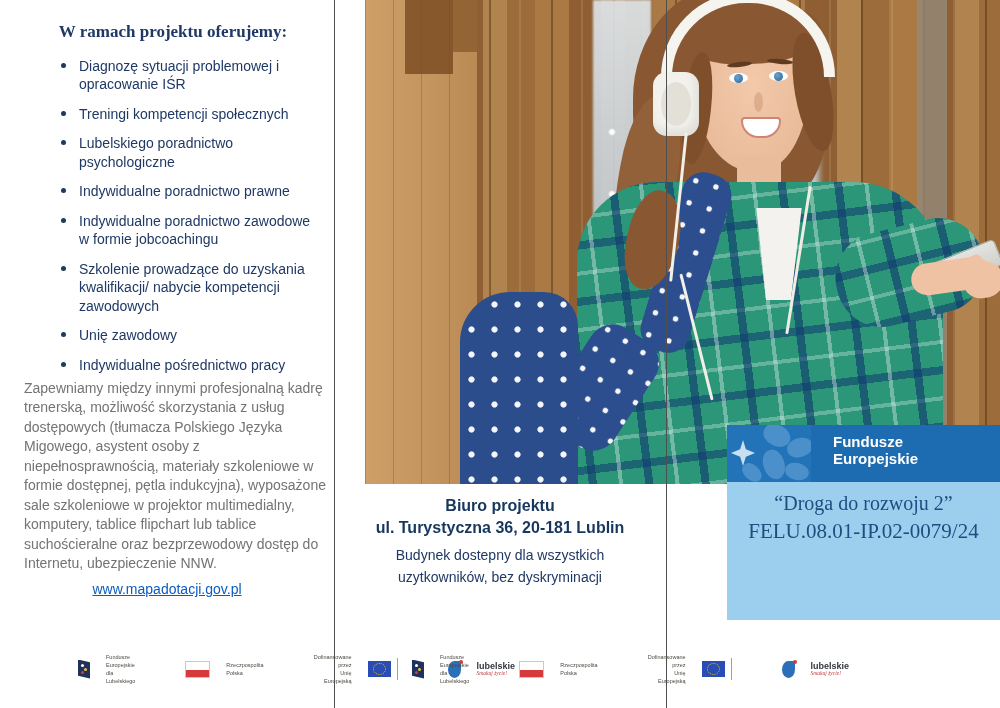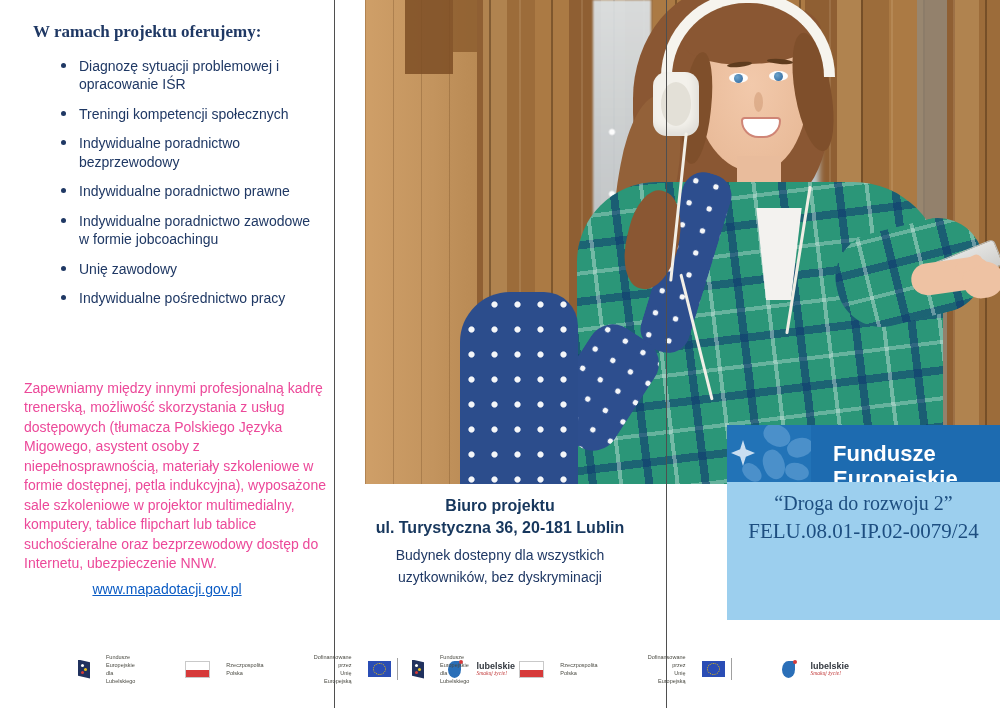--- a/index.html
+++ b/index.html
@@ -3,28 +3,28 @@
 <meta charset="utf-8">
 <style>
   html,body{margin:0;padding:0;}
   body{width:1000px;height:708px;position:relative;background:#ffffff;overflow:hidden;
        font-family:"Liberation Sans",sans-serif;}
   .panel-divider{position:absolute;top:0;width:1px;height:708px;background:#4f4f4f;z-index:40;}
 
   
   .heading{position:absolute;left:33px;top:22px;width:280px;margin:0;
            font-family:"Liberation Serif",serif;font-size:17px;font-weight:700;
-           color:#1f3864;z-index:5;}
+           color:#1f3864;z-index:5;text-align:center;}
   .bullets{position:absolute;left:59px;top:57px;width:264px;margin:0;padding:0;list-style:none;z-index:5;}
   .bullets li{position:relative;padding-left:20px;margin-bottom:11px;
               font-size:14px;line-height:1.32;color:#1f3864;}
   .bullets li::before{content:"";position:absolute;left:2px;top:6px;width:5px;height:5px;
               border-radius:50%;background:#1f3864;}
   .paragraph{position:absolute;left:24px;top:365px;width:305px;font-size:14px;
-             line-height:1.39;color:#ec4899;z-index:5;}
+             line-height:1.39;color:#737373;z-index:5;}
   .link-row{position:absolute;left:0;top:580px;width:334px;text-align:center;z-index:5;}
   .link-row a{color:#0a5bc4;font-size:14px;text-decoration:underline;cursor:pointer;}
 
   
   .office{position:absolute;left:336px;top:485px;width:328px;text-align:center;z-index:5;}
   .office-title{font-size:16px;font-weight:700;color:#17375d;margin:12px 0 4px 0;}
   .office-address{font-size:16px;font-weight:700;color:#17375d;margin:0 0 7px 0;}
   .office-note{font-size:14px;color:#1f3864;line-height:22px;}
 
   
@@ -120,21 +120,21 @@
   .banner-art{position:relative;width:84px;height:57px;background:#2273b7;overflow:hidden;flex:none;}
   .banner-art span{position:absolute;background:#4b90ca;border-radius:46% 54% 50% 50%;}
   .petal1{left:36px;top:0px;width:28px;height:21px;transform:rotate(25deg);}
   .petal2{left:60px;top:13px;width:26px;height:19px;transform:rotate(-20deg);}
   .petal3{left:32px;top:29px;width:30px;height:21px;transform:rotate(70deg);}
   .petal4{left:58px;top:38px;width:24px;height:17px;transform:rotate(10deg);}
   .petal5{left:14px;top:40px;width:22px;height:15px;transform:rotate(40deg);}
   .banner-star{position:absolute;left:4px;top:15px;width:24px;height:26px;background:#c9def1 !important;
     border-radius:0 !important;
     clip-path:polygon(50% 0,62% 36%,100% 50%,62% 64%,50% 100%,38% 64%,0 50%,38% 36%);}
-  .banner-text{padding:16px 0 0 22px;color:#ffffff;font-weight:700;font-size:22px;line-height:1.15;}
+  .banner-text{padding:8px 0 0 22px;color:#ffffff;font-weight:700;font-size:15px;line-height:1.15;}
   .project-box{position:absolute;left:727px;top:482px;width:273px;height:138px;background:#9ccfee;
     text-align:center;font-family:"Liberation Serif",serif;color:#1d4e80;z-index:5;}
   .project-title{font-size:20px;margin:10px 0 4px 0;}
   .project-code{font-size:21px;margin:0;}
 
   
   .footer-strip{position:absolute;top:649px;width:300px;height:40px;display:flex;align-items:center;
     gap:6px;z-index:5;justify-content:space-between;}
   .strip-left{left:34px;} .strip-mid{left:368px;}
   .logo-group{display:flex;align-items:center;gap:16px;padding-left:44px;}
@@ -157,23 +157,24 @@
   .lub-name{font-size:9px;font-weight:700;color:#33383f;}
   .lub-tag{font-size:5.5px;color:#c23b3b;font-style:italic;font-family:"Liberation Serif",serif;}
 </style>
 </head>
 <body>
 
 <h1 class="heading">W ramach projektu oferujemy:</h1>
 <ul class="bullets">
   <li>Diagnozę sytuacji problemowej i opracowanie IŚR</li>
   <li>Treningi kompetencji społecznych</li>
-  <li>Indywidualne poradnictwo bezprzewodowy</li>
+  <li>Lubelskiego poradnictwo psychologiczne</li>
   <li>Indywidualne poradnictwo prawne</li>
   <li>Indywidualne poradnictwo zawodowe w formie jobcoachingu</li>
+  <li>Szkolenie prowadzące do uzyskania kwalifikacji/ nabycie kompetencji zawodowych</li>
   <li>Unię zawodowy</li>
   <li>Indywidualne pośrednictwo pracy</li>
 </ul>
 <p class="paragraph">Zapewniamy między innymi profesjonalną kadrę trenerską, możliwość skorzystania z usług dostępowych (tłumacza Polskiego Języka Migowego, asystent osoby z niepełnosprawnością, materiały szkoleniowe w formie dostępnej, pętla indukcyjna), wyposażone sale szkoleniowe w projektor multimedialny, komputery, tablice flipchart lub tablice suchościeralne oraz bezprzewodowy dostęp do Internetu, ubezpieczenie NNW.</p>
 <div class="link-row">
   <a>www.mapadotacji.gov.pl</a>
 </div>
 
 <div class="photo">
   <div class="pine"></div>

